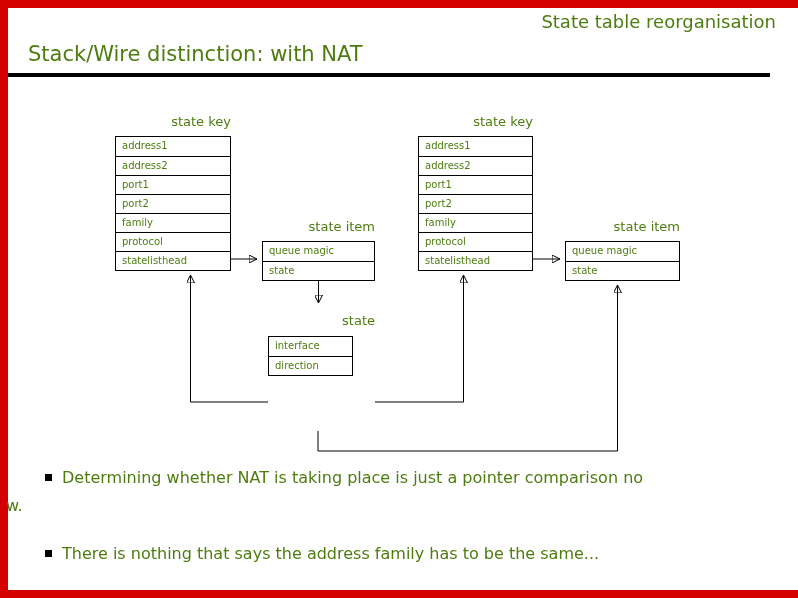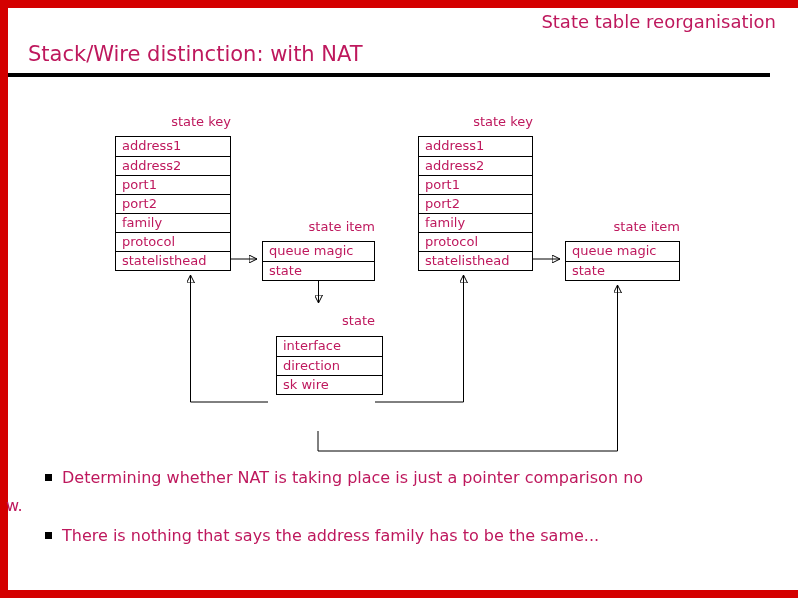--- a/index.html
+++ b/index.html
@@ -1,41 +1,41 @@
 <!DOCTYPE html>
 <html><head>
 <meta charset="utf-8">
 <style>
   html,body{margin:0;padding:0;background:#fff;}
   .slide{position:relative;width:798px;height:598px;background:#ffffff;overflow:hidden;
-         font-family:"DejaVu Sans", sans-serif;color:#be185d;}
+         font-family:"DejaVu Sans", sans-serif;color:#4d7c0f;}
   
   .edge{position:absolute;background:#d40000;}
   .edge-top{left:0;top:0;width:798px;height:8px;}
   .edge-left{left:0;top:0;width:8px;height:598px;}
   .edge-bottom{left:0;top:590px;width:798px;height:8px;}
   
   .hdr{position:absolute;top:10px;right:22px;font-size:18px;line-height:24px;white-space:nowrap;}
   .title{position:absolute;left:28px;top:38px;font-size:21px;line-height:32px;white-space:nowrap;}
   .rule{position:absolute;left:8px;top:73px;width:762px;height:4px;background:#000;}
   
   .tbl{position:absolute;border:1px solid #000;background:#fff;box-sizing:border-box;}
-  .trow{height:19px;line-height:18px;font-size:13px;padding-left:6px;border-top:1px solid #000;
+  .trow{height:19px;line-height:18px;font-size:10px;padding-left:6px;border-top:1px solid #000;
         box-sizing:border-box;white-space:nowrap;overflow:hidden;}
   .trow:first-child{border-top:none;}
   .tlabel{position:absolute;font-size:13px;line-height:16px;text-align:right;}
   
   .arrows{position:absolute;left:0;top:0;pointer-events:none;}
   .arrows path{stroke:#000;stroke-width:1;fill:none;}
   
   .bullets{position:absolute;left:6px;top:464px;width:786px;font-size:16px;line-height:28px;}
   .bline{white-space:nowrap;}
   .bline.first{position:relative;padding-left:56px;}
   .sq{position:absolute;left:39px;top:10px;width:7px;height:7px;background:#000;}
-  .b2{margin-top:2px;}
+  .b2{margin-top:20px;}
 </style>
 </head>
 <body>
 
 <div class="slide">
 
   <div class="edge edge-top"></div>
   <div class="edge edge-left"></div>
   <div class="edge edge-bottom"></div>
 
@@ -71,24 +71,23 @@
     <div class="trow">statelisthead</div>
   </div>
 
   <div class="tlabel" style="left:565px;top:219px;width:115px">state item</div>
   <div class="tbl" style="left:565px;top:241px;width:115px">
     <div class="trow">queue magic</div>
     <div class="trow">state</div>
   </div>
 
   <div class="tlabel" style="left:268px;top:313px;width:107px">state</div>
-  <div class="tbl" style="left:276px;top:336px;width:107px">
+  <div class="tbl" style="left:268px;top:336px;width:85px">
     <div class="trow">interface</div>
     <div class="trow">direction</div>
-    <div class="trow">sk wire</div>
   </div>
 
   <svg class="arrows" width="798" height="598" viewBox="0 0 798 598">
     <defs>
       <marker id="ah" viewBox="0 0 8 8" refX="8" refY="4" markerWidth="8" markerHeight="8" orient="auto">
         <path d="M0,0 L8,4 L0,8 z" fill="#000" stroke="none"></path>
       </marker>
     </defs>
     <path d="M231,259 H257" marker-end="url(#ah)"></path>
     <path d="M533,259 H560" marker-end="url(#ah)"></path>

